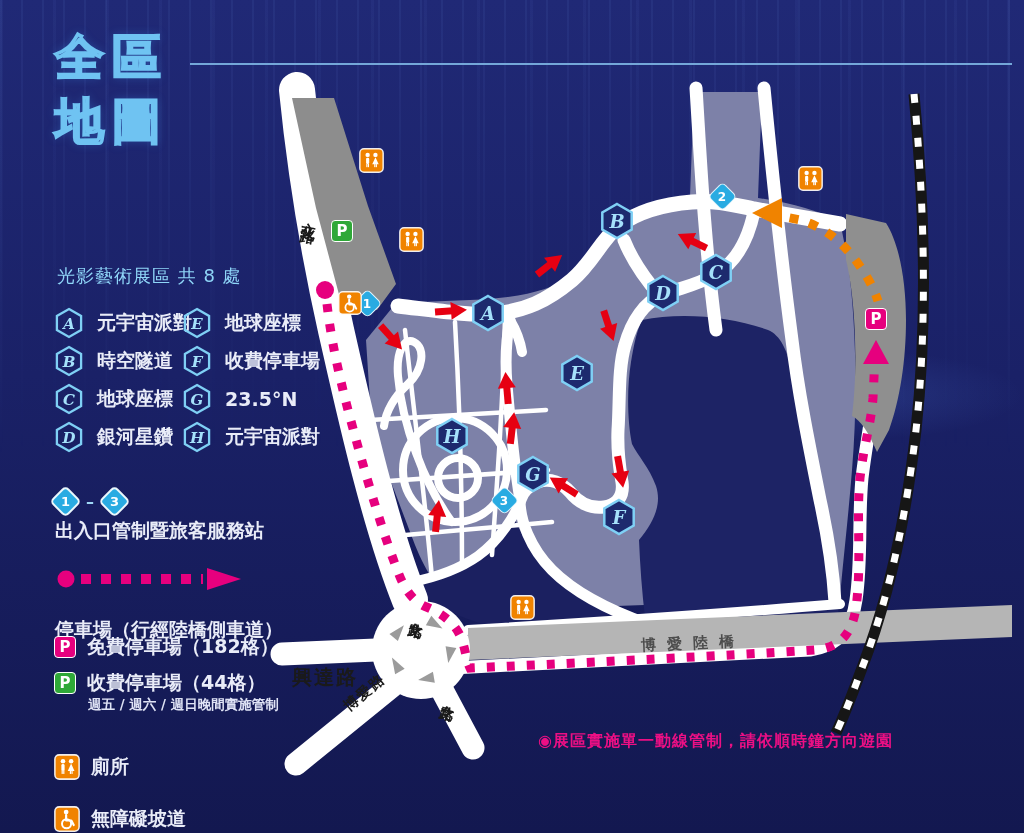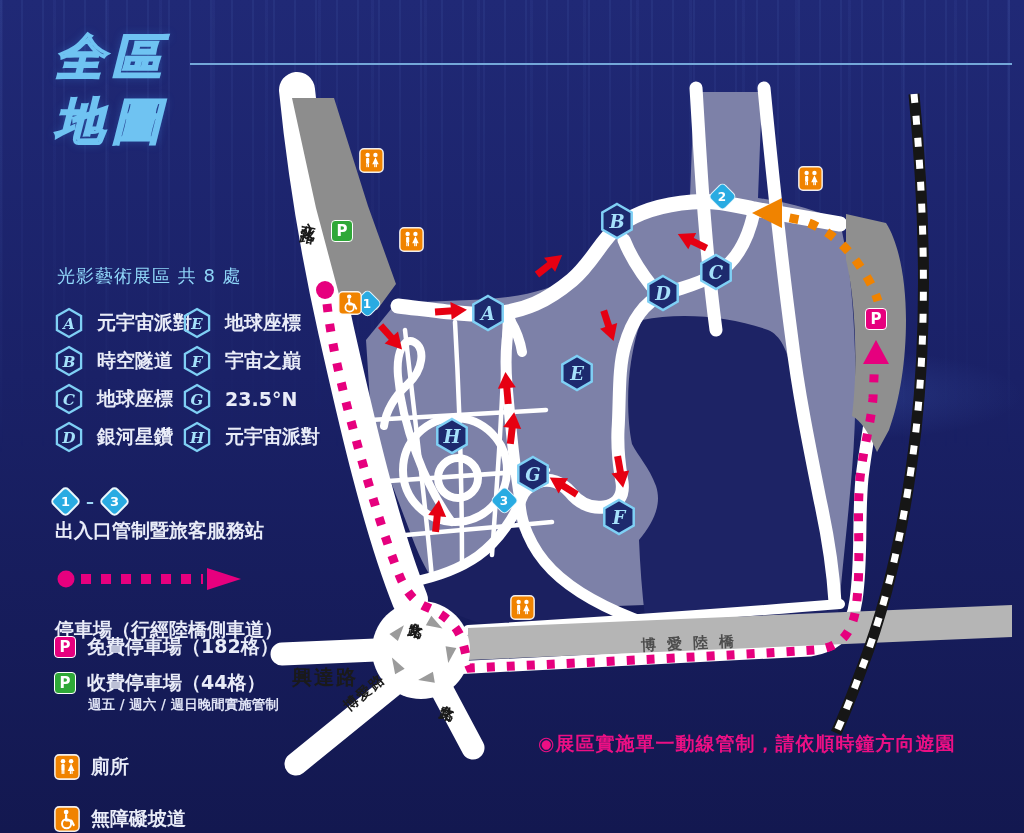--- a/index.html
+++ b/index.html
@@ -12,21 +12,21 @@
       repeating-linear-gradient(90deg,rgba(130,170,255,.05) 0 3px,transparent 3px 53px);
     -webkit-mask-image:linear-gradient(180deg,#000 0%,transparent 100%);
     mask-image:linear-gradient(180deg,#000 0%,transparent 100%);}
   #glow{position:absolute;left:690px;top:350px;width:334px;height:90px;
     background:radial-gradient(ellipse at center,rgba(100,150,255,.16),transparent 70%);}
   #map-svg{position:absolute;left:0;top:0;}
   .abs{position:absolute;}
   
   #title{left:55px;top:26px;font-size:49px;font-weight:bold;line-height:64px;letter-spacing:8px;
     color:transparent;-webkit-text-stroke:2px #6fc3f2;text-stroke:2px #6fc3f2;
-    text-shadow:0 0 10px rgba(70,160,255,.35);font-style:italic;}
+    text-shadow:0 0 10px rgba(70,160,255,.35);}
   #title-line{left:190px;top:63px;width:822px;height:2px;background:#79aede;opacity:.95;}
   
   #exhibit-heading{left:57px;top:264px;font-size:18px;font-weight:normal;color:#8fd6f8;letter-spacing:1px;}
   .lg-row{display:flex;align-items:center;gap:11px;color:#e9ecf8;font-size:19px;font-weight:bold;white-space:nowrap;}
   .hex-letter{font-family:"DejaVu Serif","Liberation Serif",serif;font-style:italic;font-weight:bold;fill:#a5e1fb;}
   .gate-diamond{width:19px;height:19px;background:#29abe2;border:2px solid rgba(255,255,255,.9);
     border-radius:5px;transform:rotate(45deg);display:flex;align-items:center;justify-content:center;}
   .gate-diamond span{transform:rotate(-45deg);color:#fff;font-size:13px;font-weight:bold;}
   .gate-dash{color:#9fd8f6;font-weight:bold;font-size:16px;}
   .p-icon{width:22px;height:22px;border-radius:4px;border:1.5px solid #fff;display:flex;align-items:center;
@@ -34,21 +34,21 @@
   .p-pink{background:#e6007e;} .p-green{background:#2fa838;}
   .note-small{font-size:13.5px;font-weight:bold;color:#dfe3f5;}
   
   .map-hex{width:40px;height:40px;}
   .map-gate{width:19px;height:19px;background:#29abe2;border:1.5px solid rgba(255,255,255,.85);
     border-radius:5px;transform:rotate(45deg);display:flex;align-items:center;justify-content:center;}
   .map-gate span{transform:rotate(-45deg);color:#fff;font-size:12px;font-weight:bold;}
   .road-label{color:#1a1a1a;font-weight:bold;font-size:15px;white-space:nowrap;}
   .vtext{writing-mode:vertical-rl;text-orientation:upright;letter-spacing:3px;}
   #bridge-label{letter-spacing:11px;color:#4d4d4d;font-size:15px;}
-  #notice{left:538px;top:731px;font-size:19px;font-weight:bold;color:#ec0f84;letter-spacing:1px;}
+  #notice{left:538px;top:731px;font-size:16px;font-weight:bold;color:#ec0f84;letter-spacing:1px;}
 </style>
 </head>
 <body>
 
 <div id="stage">
   <div id="streaks" class="abs"></div>
   <div id="glow" class="abs"></div>
 
   <svg id="map-svg" width="1024" height="833" viewBox="0 0 1024 833">
 
@@ -208,21 +208,21 @@
         <polygon points="17,3 29.1,10 29.1,24 17,31 4.9,24 4.9,10" fill="none" stroke="#7fd0f5" stroke-width="2.3"></polygon>
         <text class="hex-letter" x="17" y="22.5" font-size="15" text-anchor="middle">E</text>
       </svg>
     <span>地球座標</span>
   </div>
   <div class="lg-row abs" style="left:180px;top:344px;">
     <svg width="34" height="34">
         <polygon points="17,3 29.1,10 29.1,24 17,31 4.9,24 4.9,10" fill="none" stroke="#7fd0f5" stroke-width="2.3"></polygon>
         <text class="hex-letter" x="17" y="22.5" font-size="15" text-anchor="middle">F</text>
       </svg>
-    <span>宇宙之巔</span>
+    <span>收費停車場</span>
   </div>
   <div class="lg-row abs" style="left:180px;top:382px;">
     <svg width="34" height="34">
         <polygon points="17,3 29.1,10 29.1,24 17,31 4.9,24 4.9,10" fill="none" stroke="#7fd0f5" stroke-width="2.3"></polygon>
         <text class="hex-letter" x="17" y="22.5" font-size="15" text-anchor="middle">G</text>
       </svg>
     <span>23.5°N</span>
   </div>
   <div class="lg-row abs" style="left:180px;top:420px;">
     <svg width="34" height="34">

